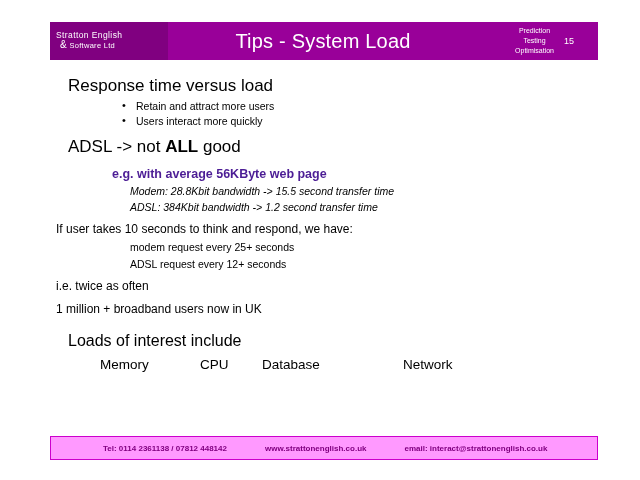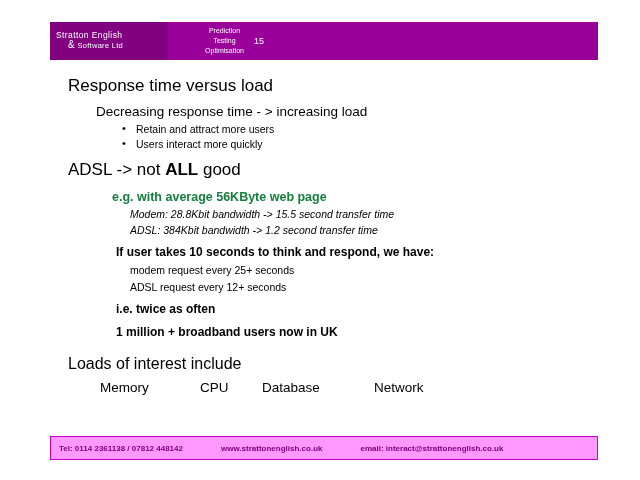--- a/index.html
+++ b/index.html
@@ -46,21 +46,20 @@
   .logo-line1 {
     font-size: 8.5px;
     letter-spacing: 0.4px;
     white-space: nowrap;
   }
   .logo-line2 {
     font-size: 7.5px;
     letter-spacing: 0.3px;
     white-space: nowrap;
     padding-left: 4px;
-    margin-left: 8px;
   }
   .logo-amp {
     font-size: 10px;
   }
   .header-title {
     flex: 1;
     color: #ffffff;
     font-size: 20px;
     display: flex;
     align-items: center;
@@ -121,34 +120,34 @@
   .bullets li:before {
     content: "\2022";
     position: absolute;
     left: 2px;
     top: -1px;
     font-size: 11px;
   }
   .lvl-b {
     font-size: 12.5px;
     font-weight: bold;
-    color: #15803d;
+    color: #4c1d95;
     margin: 10px 0 0 112px;
   }
   .lvl-c {
     font-size: 10.5px;
     color: #000000;
     margin: 4px 0 0 130px;
     font-style: italic;
   }
   .lvl-b2 {
     font-size: 12px;
-    font-weight: bold;
-    color: #000000;
-    margin: 9px 0 0 116px;
+    font-weight: normal;
+    color: #000000;
+    margin: 9px 0 0 56px;
   }
   .lvl-c2 {
     font-size: 10.5px;
     color: #000000;
     margin: 5px 0 0 130px;
   }
   .h1-loads {
     font-size: 16px;
     color: #000000;
     margin: 16px 0 0 68px;
@@ -156,34 +155,35 @@
   .loads-row {
     margin: 7px 0 0 100px;
     display: flex;
     font-size: 13.5px;
     color: #000000;
   }
   .loads-row span { display: inline-block; }
   .load-memory { width: 100px; }
   .load-cpu { width: 62px; }
   .load-database { width: 112px; }
-  .load-network { width: 90px; }
+  .load-network { width: 90px; margin-left: 29px; }
 
   
   .footer {
     position: absolute;
     left: 50px;
     top: 436px;
     width: 548px;
     height: 24px;
     background: #ff99ff;
     border: 1px solid #cc00cc;
     box-sizing: border-box;
     display: flex;
     align-items: center;
+    padding-left: 44px;
   }
   .footer-text {
     font-size: 8px;
     font-weight: bold;
     color: #800080;
     white-space: nowrap;
   }
   .f-tel { margin-left: 8px; }
   .f-web { margin-left: 38px; }
   .f-email { margin-left: 38px; }
@@ -200,34 +200,34 @@
         <div class="logo-line1">
           <span>Stratton</span>
           <span>English</span>
         </div>
         <div class="logo-line2">
           <span class="logo-amp">&amp;</span>
           <span>Software Ltd</span>
         </div>
       </div>
     </div>
+    <div class="header-title">Tips - System Load</div>
     <div class="header-right">
       <div class="header-tag">
         <div>Prediction</div>
         <div>Testing</div>
         <div>Optimisation</div>
       </div>
       <div class="slide-number">15</div>
     </div>
   </div>
 
   <div class="content">
 
     <div class="h1">Response time versus load</div>
-    <div class="lvl2">Decreasing response time - &gt; increasing load</div>
     <ul class="bullets">
       <li>Retain and attract more users</li>
       <li>Users interact more quickly</li>
     </ul>
 
     <div class="h1">
       <span>ADSL -&gt; not </span><b>ALL</b><span> good</span>
     </div>
 
     <div class="lvl-b">e.g. with average 56KByte web page</div>

